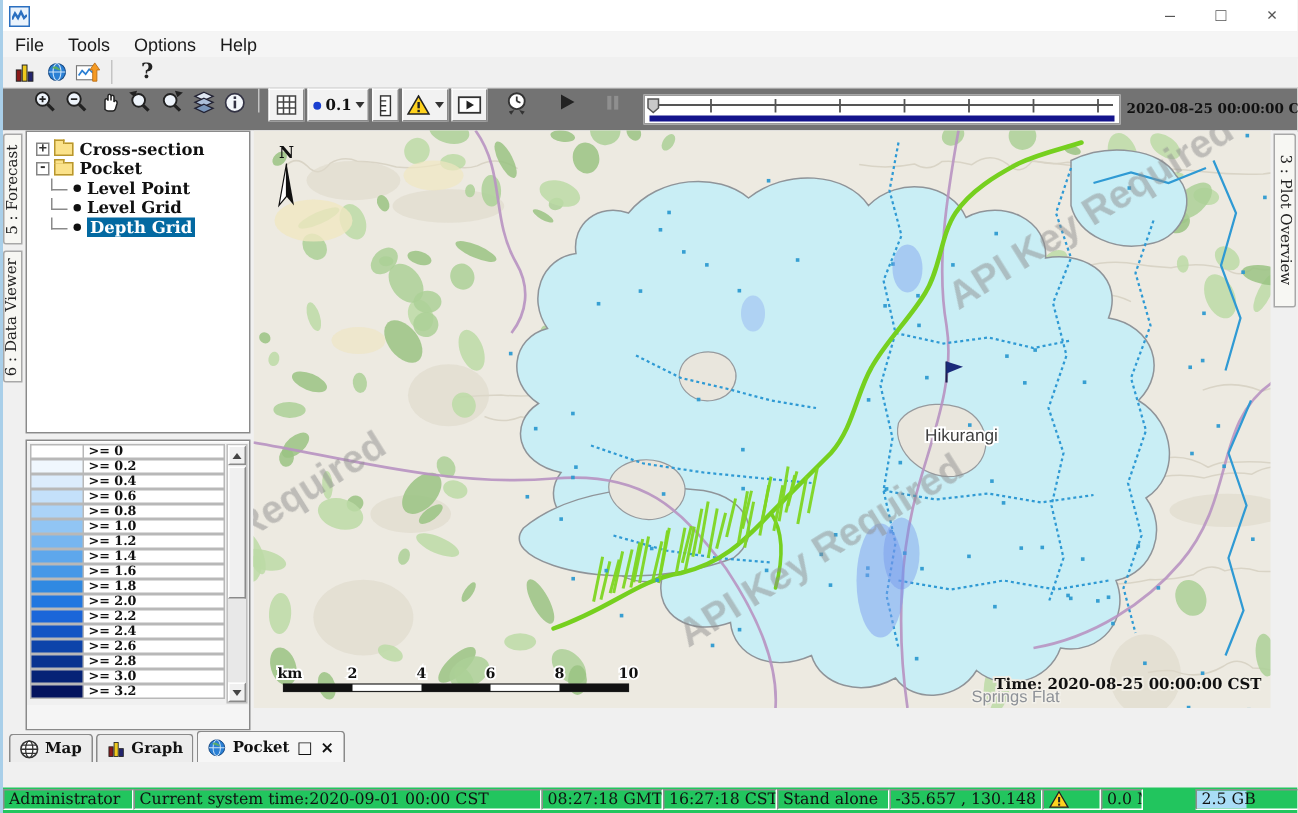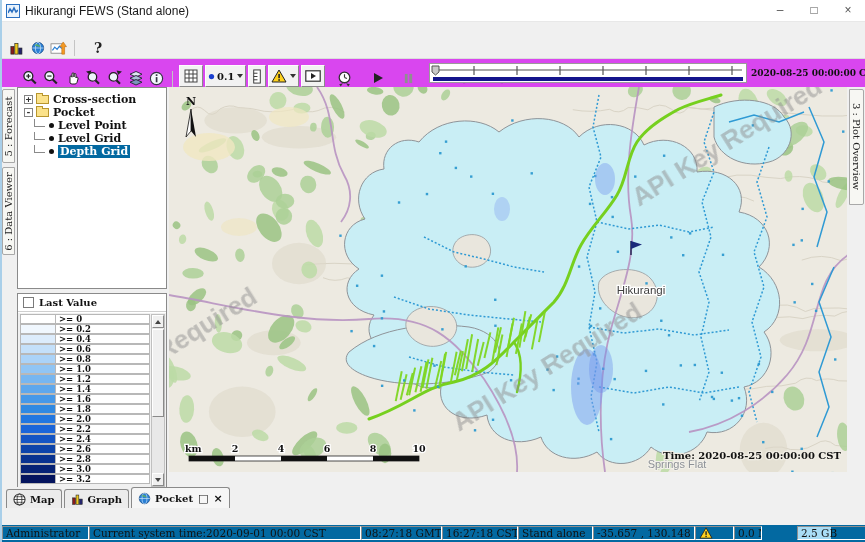--- a/index.html
+++ b/index.html
@@ -9,21 +9,21 @@
   .titlebar{position:absolute;left:0;top:0;right:0;height:21px;background:#ffffff;display:flex;align-items:center;border-bottom:1px solid #e8e8e8;}
   .app-icon{width:14px;height:14px;margin:0 5px 0 4px;border:1px solid #2a6fc0;background:#eaf3fc;display:flex;align-items:center;justify-content:center;box-sizing:border-box;}
   .title-text{font-size:12px;color:#1a1a1a;}
   .win-controls{margin-left:auto;display:flex;height:100%;}
   .win-btn{width:34px;text-align:center;font-size:12px;color:#555;line-height:20px;}
   
   .menubar{position:absolute;left:0;top:21px;right:0;height:17px;background:#f5f5f5;display:flex;align-items:center;font-size:12px;color:#1a1a1a;border-bottom:1px solid #e5e5e5;}
   .menu-item{padding:0 8px;}
   
   .toolbar1{position:absolute;left:0;top:38px;right:0;height:20px;background:#f0f0f0;display:flex;align-items:center;padding-left:4px;}
-  .toolbar2{position:absolute;left:0;top:58px;right:0;height:28px;background:#d946ef;border-top:1px solid #dcdcdc;border-bottom:1px solid #c8c8c8;display:flex;align-items:flex-end;}
+  .toolbar2{position:absolute;left:0;top:58px;right:0;height:28px;background:#737373;border-top:1px solid #dcdcdc;border-bottom:1px solid #c8c8c8;display:flex;align-items:flex-start;}
   .tb-icon{width:21px;height:18px;display:flex;align-items:center;justify-content:center;}
   .tb-sep{width:1px;height:16px;background:#c4c4c4;margin:0 5px;}
   .tb-btn{height:22px;border:1px solid;border-color:#fdfdfd #8a8a8a #8a8a8a #fdfdfd;background:#f2f2f2;display:flex;align-items:center;justify-content:center;margin:0 1px;padding:0 2px;box-sizing:border-box;}
   .dd-arrow{width:0;height:0;border-left:3.5px solid transparent;border-right:3.5px solid transparent;border-top:4px solid #333;margin-left:3px;}
   .dd-val{font-size:10px;font-family:"DejaVu Serif",serif;font-weight:bold;color:#111;margin-left:2px;}
   .help-glyph{font-size:14px;font-weight:bold;color:#222;font-family:"DejaVu Serif",serif;margin-left:14px;}
   .tslider{position:absolute;left:427px;top:4px;width:318px;height:20px;border:1px solid #9a9a9a;background:#fff;box-sizing:border-box;}
   .tdate{position:absolute;left:749px;top:9px;font-family:"DejaVu Serif",serif;font-weight:bold;font-size:9px;color:#111;white-space:nowrap;}
   
   .main{position:absolute;left:0;top:87px;right:0;height:400px;background:#f0f0f0;}
@@ -65,44 +65,49 @@
   
   .tabrow{position:absolute;left:0;top:487px;right:0;height:21px;background:#f0f0f0;display:flex;align-items:flex-end;padding-left:4px;}
   .tab{height:18px;border:1px solid #8a8a8a;border-bottom:none;border-radius:3px 3px 0 0;background:#ececec;display:flex;align-items:center;padding:0 6px;margin-right:2px;font-family:"DejaVu Serif",serif;font-weight:bold;font-size:10px;color:#111;}
   .tab.active{height:20px;background:#f6f6f6;}
   .tab .ticon{margin-right:4px;display:flex;}
   .tab-glyph{font-size:11px;margin-left:5px;color:#111;font-family:"DejaVu Sans",sans-serif;}
   
   .logsrow{position:absolute;left:0;top:508px;right:0;height:17px;background:#f0f0f0;}
   .logs-btn{position:absolute;left:24px;top:1px;height:14px;padding:0 6px;border:1px solid;border-color:#fff #8a8a8a #8a8a8a #fff;background:#f2f2f2;font-family:"DejaVu Serif",serif;font-weight:bold;font-size:10px;color:#111;display:flex;align-items:center;}
   
-  .statusbar{position:absolute;left:0;top:525px;right:0;height:17px;background:#0369a1;font-family:"DejaVu Serif",serif;font-size:10.5px;color:#111;}
+  .statusbar{position:absolute;left:0;top:525px;right:0;height:17px;background:#22c55e;font-family:"DejaVu Serif",serif;font-size:10.5px;color:#111;}
   .st-cell{position:absolute;top:1px;height:14px;border:1px solid;border-color:#8e8e8e #fff #fff #8e8e8e;padding:0 3px;line-height:13px;white-space:nowrap;overflow:hidden;box-sizing:border-box;}
   .mem-fill{position:absolute;left:0;top:0;bottom:0;width:42%;background:#a9ddf6;}
   .mem-text{position:relative;}
 </style>
 </head>
 <body>
 
 <div class="window">
 
   <div class="titlebar">
     <span class="app-icon">
       <svg width="10" height="10" viewBox="0 0 10 10">
           <polyline points="0,7 2,3 4,6 6,2 8,6 10,4" fill="none" stroke="#2a6fc0" stroke-width="1.6"></polyline>
         </svg>
     </span>
-    <span class="title-text">Hikurangi FEWS  (Stand alone)</span>
     <span class="win-controls">
       <span class="win-btn">–</span>
       <span class="win-btn">□</span>
       <span class="win-btn">×</span>
     </span>
   </div>
 
+  <div class="menubar">
+    <span class="menu-item">File</span>
+    <span class="menu-item">Tools</span>
+    <span class="menu-item">Options</span>
+    <span class="menu-item">Help</span>
+  </div>
 
   <div class="toolbar1">
     <span class="tb-icon">
       <svg width="15" height="15" viewBox="0 0 16 16">
           <rect x="2" y="6" width="3.4" height="8" fill="#8a1a1a" stroke="#222" stroke-width="0.7"></rect>
           <rect x="6.2" y="2.5" width="3.4" height="11.5" fill="#eec91d" stroke="#222" stroke-width="0.7"></rect>
           <rect x="10.4" y="7.5" width="3.4" height="6.5" fill="#23246e" stroke="#222" stroke-width="0.7"></rect>
         </svg>
     </span>
     <span class="tb-icon">
@@ -318,24 +323,20 @@
           <span class="t-label">Level Grid</span>
         </div>
         <div class="t-row">
           <span class="conn"></span>
           <span class="bullet"></span>
           <span class="t-label selected">Depth Grid</span>
         </div>
       </div>
 
       <div class="legend">
-        <div class="lg-check">
-          <span class="cb"></span>
-          <span>Last Value</span>
-        </div>
         <div class="lg-body">
           <div class="lg-table" id="legend-table">
               <div class="lg-row">
                 <span class="lg-swatch" style="background: rgb(255, 255, 255);"></span>
                 <span class="lg-label">&gt;= 0</span>
               </div>
               <div class="lg-row">
                 <span class="lg-swatch" style="background: rgb(240, 247, 254);"></span>
                 <span class="lg-label">&gt;= 0.2</span>
               </div>

